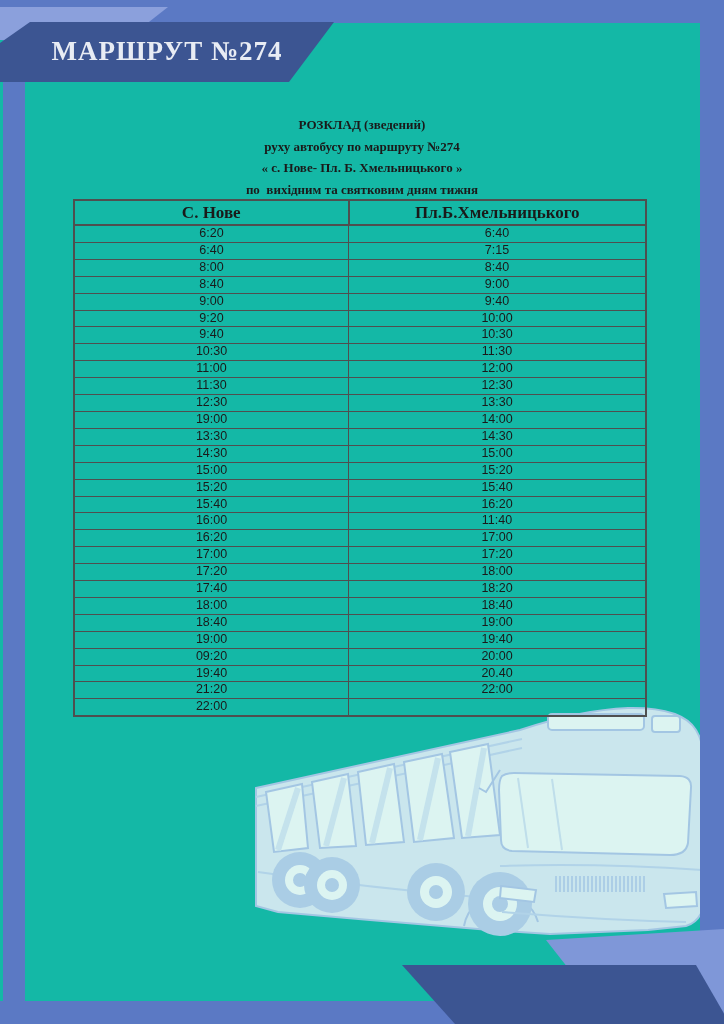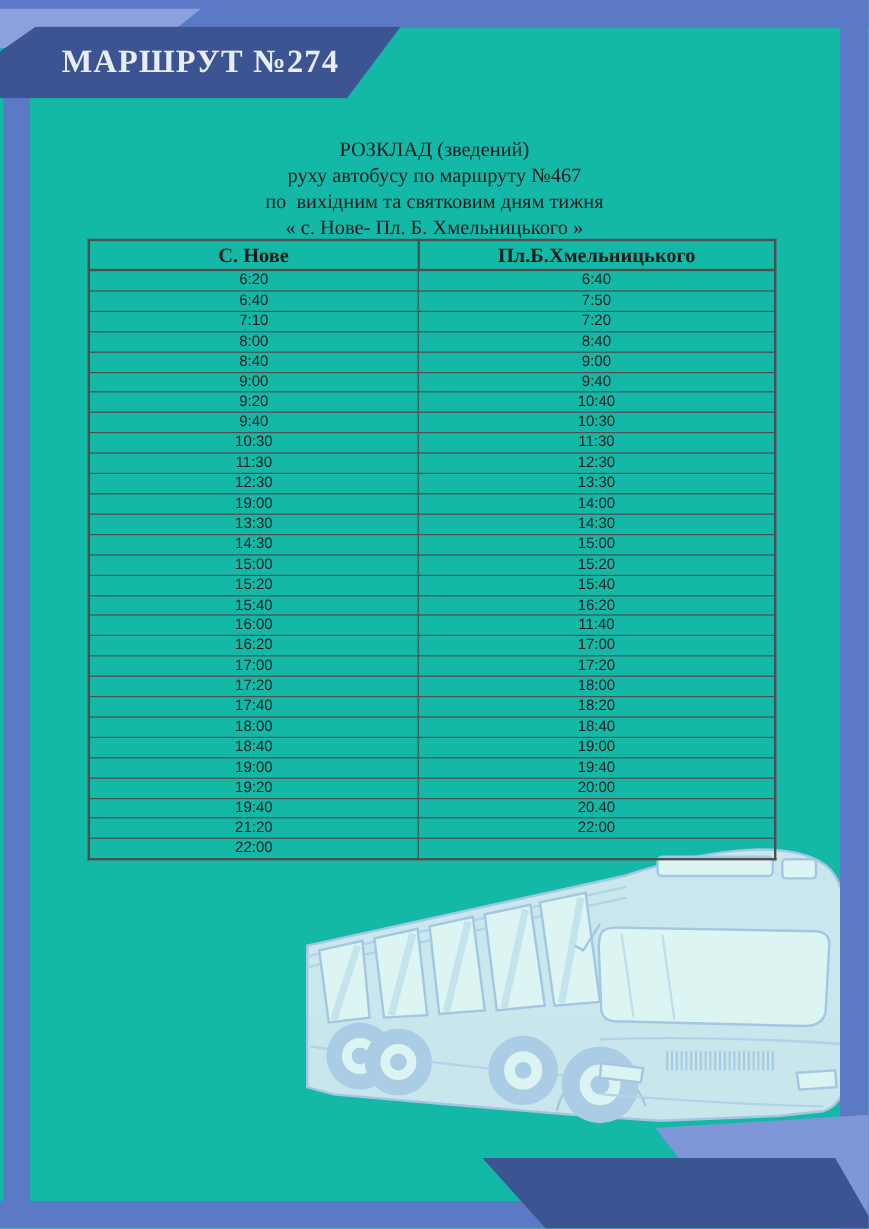--- a/index.html
+++ b/index.html
@@ -46,21 +46,21 @@
     background:var(--banner-dark-blue,#3c5592);
     clip-path:polygon(402px 965px,696px 965px,730px 1024px,455px 1024px);
     z-index:6;
   }
   
   .heading{
     position:absolute;left:73px;top:114px;width:578px;z-index:4;
     text-align:center;color:var(--text,#1a1a1a);
   }
   .heading-line{
-    font-size:17px;font-weight:normal;line-height:21.5px;
+    font-size:13px;font-weight:bold;line-height:21.5px;
     white-space:pre-wrap;
   }
   
   .schedule{
     position:absolute;left:73px;top:199px;width:574px;z-index:4;
     border-collapse:collapse;table-layout:fixed;
     font-size:12.5px;color:var(--text,#1a1a1a);
   }
   .schedule col.c1{width:48%;}
   .schedule th{
@@ -149,74 +149,74 @@
   <div class="border-band border-right"></div>
   <div class="border-band border-bottom"></div>
 
   <div class="deco deco-tl-light"></div>
   <div class="banner">
     <span class="banner-text">МАРШРУТ №274</span>
   </div>
 
   <div class="heading">
     <div class="heading-line">РОЗКЛАД (зведений)</div>
-    <div class="heading-line">руху автобусу по маршруту №467</div>
+    <div class="heading-line">руху автобусу по маршруту №274</div>
+    <div class="heading-line">« с. Нове- Пл. Б. Хмельницького »</div>
     <div class="heading-line">по  вихідним та святковим дням тижня</div>
-    <div class="heading-line">« с. Нове- Пл. Б. Хмельницького »</div>
   </div>
 
   <table class="schedule">
     <colgroup>
         <col class="c1">
         <col class="c2">
       </colgroup>
     <thead>
       <tr>
         <th>С. Нове</th>
         <th>Пл.Б.Хмельницького</th>
       </tr>
     </thead>
     <tbody>
         <tr>
           <td>6:20</td>
           <td>6:40</td>
         </tr>
         <tr>
           <td>6:40</td>
-          <td>7:50</td>
-        </tr>
-        <tr>
-          <td>7:10</td>
-          <td>7:20</td>
+          <td>7:15</td>
         </tr>
         <tr>
           <td>8:00</td>
           <td>8:40</td>
         </tr>
         <tr>
           <td>8:40</td>
           <td>9:00</td>
         </tr>
         <tr>
           <td>9:00</td>
           <td>9:40</td>
         </tr>
         <tr>
           <td>9:20</td>
-          <td>10:40</td>
+          <td>10:00</td>
         </tr>
         <tr>
           <td>9:40</td>
           <td>10:30</td>
         </tr>
         <tr>
           <td>10:30</td>
           <td>11:30</td>
         </tr>
         <tr>
+          <td>11:00</td>
+          <td>12:00</td>
+        </tr>
+        <tr>
           <td>11:30</td>
           <td>12:30</td>
         </tr>
         <tr>
           <td>12:30</td>
           <td>13:30</td>
         </tr>
         <tr>
           <td>19:00</td>
           <td>14:00</td>
@@ -267,21 +267,21 @@
         </tr>
         <tr>
           <td>18:40</td>
           <td>19:00</td>
         </tr>
         <tr>
           <td>19:00</td>
           <td>19:40</td>
         </tr>
         <tr>
-          <td>19:20</td>
+          <td>09:20</td>
           <td>20:00</td>
         </tr>
         <tr>
           <td>19:40</td>
           <td>20.40</td>
         </tr>
         <tr>
           <td>21:20</td>
           <td>22:00</td>
         </tr>

